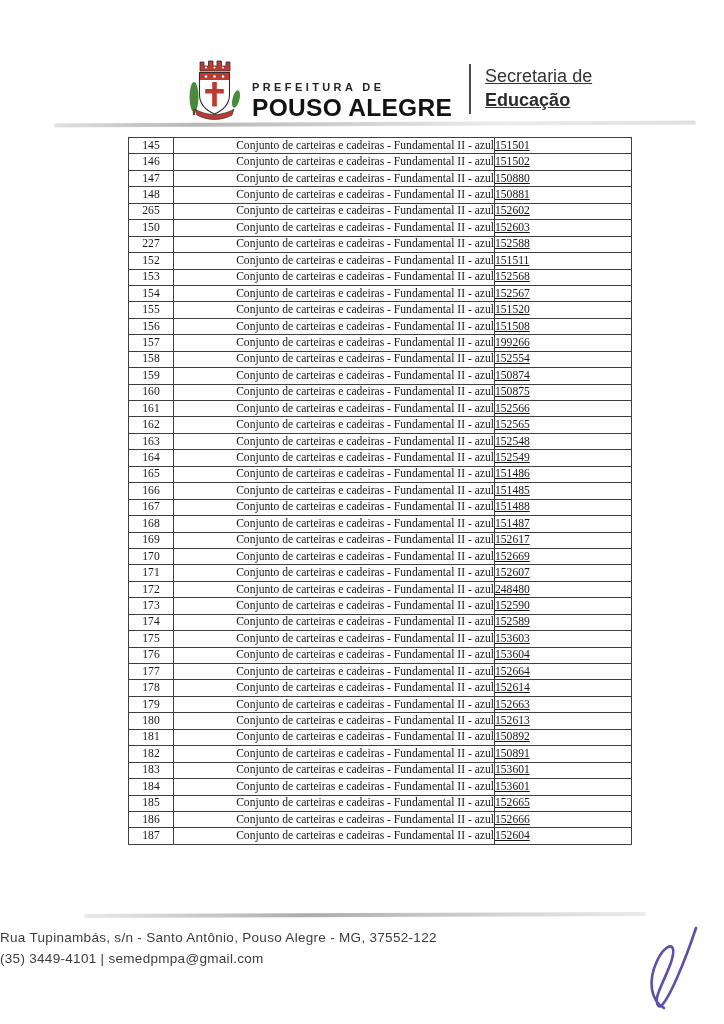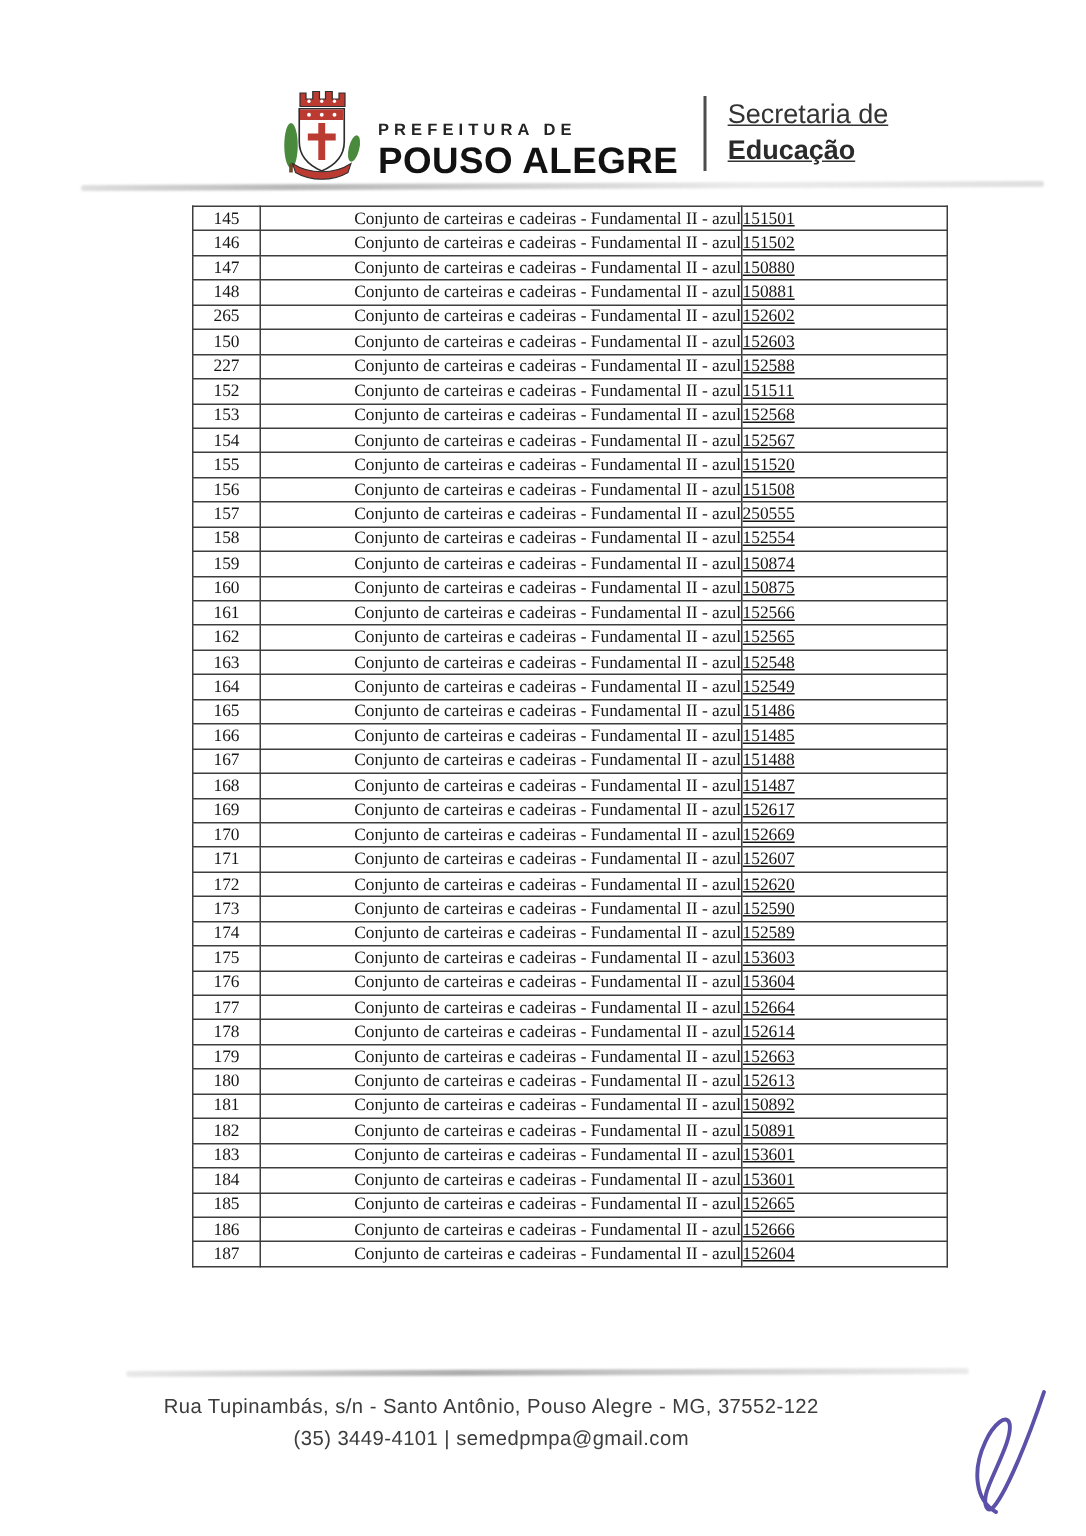--- a/index.html
+++ b/index.html
@@ -68,21 +68,21 @@
     overflow: hidden; white-space: nowrap;
     vertical-align: middle;
   }
   td.c-num  { width: 45px;  text-align: center; }
   td.c-desc { width: 321px; text-align: right; padding-left: 6px; }
   td.c-code { width: 137px; padding-right: 6px; text-decoration: underline; }
 
   
   .footer {
     position: absolute; top: 928px; left: 0; width: 655px;
-    text-align: center; color: #3c3c3c;
+    color: #3c3c3c;
     font-size: 13.5px; letter-spacing: 0.3px; line-height: 1.55;
   }
 
   
   .signature { position: absolute; left: 634px; top: 916px; }
 </style>
 </head>
 <body>
 
 <div class="header">
@@ -181,21 +181,21 @@
         <td class="c-code">151520</td>
       </tr>
       <tr>
         <td class="c-num">156</td>
         <td class="c-desc">Conjunto de carteiras e cadeiras - Fundamental II - azul</td>
         <td class="c-code">151508</td>
       </tr>
       <tr>
         <td class="c-num">157</td>
         <td class="c-desc">Conjunto de carteiras e cadeiras - Fundamental II - azul</td>
-        <td class="c-code">250555</td>
+        <td class="c-code">199266</td>
       </tr>
       <tr>
         <td class="c-num">158</td>
         <td class="c-desc">Conjunto de carteiras e cadeiras - Fundamental II - azul</td>
         <td class="c-code">152554</td>
       </tr>
       <tr>
         <td class="c-num">159</td>
         <td class="c-desc">Conjunto de carteiras e cadeiras - Fundamental II - azul</td>
         <td class="c-code">150874</td>
@@ -256,21 +256,21 @@
         <td class="c-code">152669</td>
       </tr>
       <tr>
         <td class="c-num">171</td>
         <td class="c-desc">Conjunto de carteiras e cadeiras - Fundamental II - azul</td>
         <td class="c-code">152607</td>
       </tr>
       <tr>
         <td class="c-num">172</td>
         <td class="c-desc">Conjunto de carteiras e cadeiras - Fundamental II - azul</td>
-        <td class="c-code">152620</td>
+        <td class="c-code">248480</td>
       </tr>
       <tr>
         <td class="c-num">173</td>
         <td class="c-desc">Conjunto de carteiras e cadeiras - Fundamental II - azul</td>
         <td class="c-code">152590</td>
       </tr>
       <tr>
         <td class="c-num">174</td>
         <td class="c-desc">Conjunto de carteiras e cadeiras - Fundamental II - azul</td>
         <td class="c-code">152589</td>

